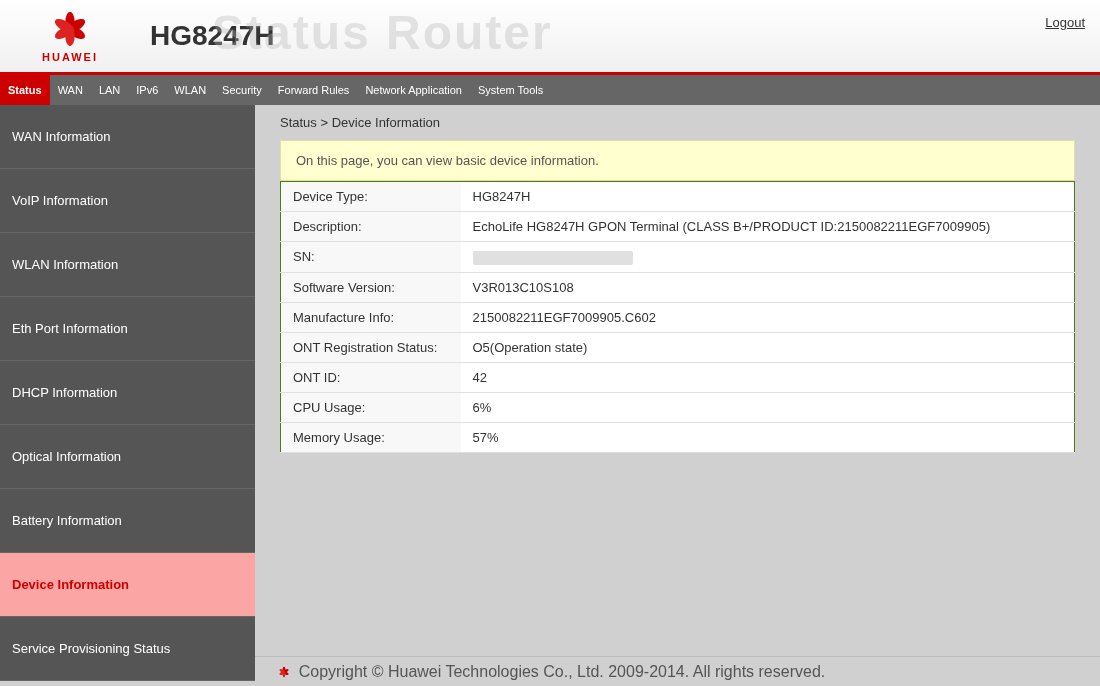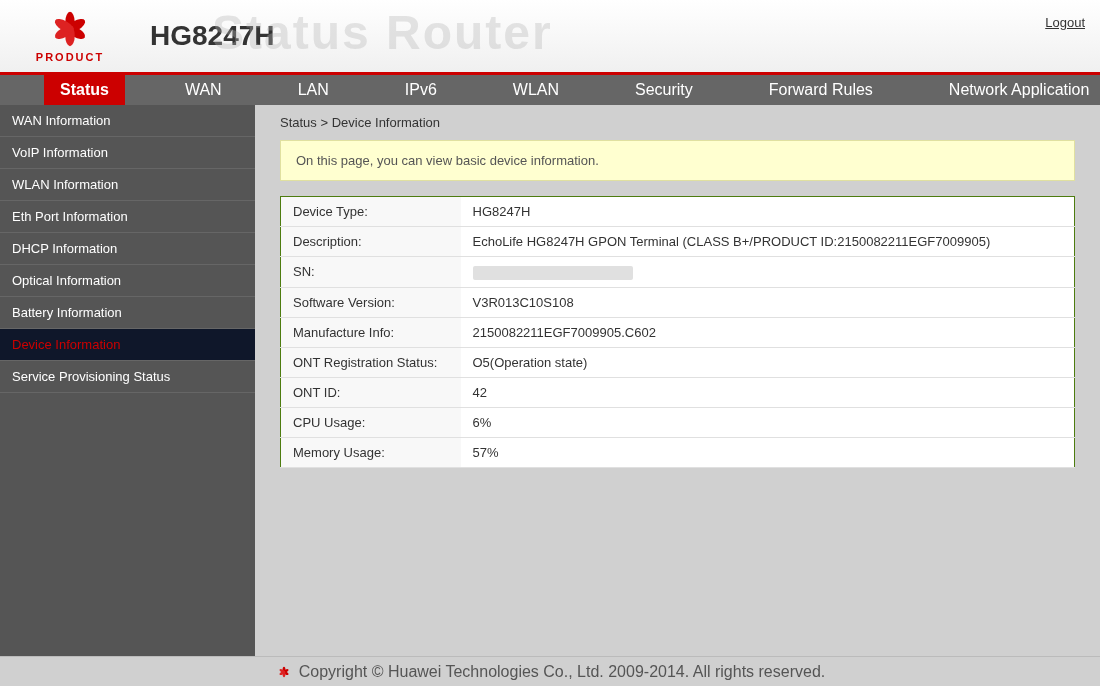--- a/index.html
+++ b/index.html
@@ -66,27 +66,26 @@
     #navbar {
       background: #666666;
       display: flex;
       align-items: stretch;
       height: 30px;
       padding-left: 0;
     }
     .nav-item {
       display: flex;
       align-items: center;
-      padding: 0 16px;
+      padding: 0 8px;
       color: #fff;
-      font-size: 16px;
+      font-size: 11px;
       cursor: pointer;
       white-space: nowrap;
       height: 30px;
-      margin-left: 44px;
     }
     .nav-item.active {
       background: #cc0000;
       color: #fff;
       font-weight: bold;
     }
 
     
     #content-area {
       display: flex;
@@ -94,55 +93,54 @@
     }
 
     
     #sidebar {
       width: 255px;
       background: #555555;
       flex-shrink: 0;
     }
     .sidebar-item {
       display: block;
-      padding: 8px 12px;
+      padding: 24px 12px;
       color: #ffffff;
       font-size: 13px;
       cursor: pointer;
       border-bottom: 1px solid #666;
       background: #555555;
     }
     .sidebar-item.active {
       background: #444;
       color: #ffffff;
       font-weight: bold;
     }
     .sidebar-item.highlighted {
       color: #cc0000;
-      background: #0f172a;
-      font-weight: normal;
+      background: #fca5a5;
+      font-weight: bold;
     }
 
     
     #main-content {
       flex: 1;
       background: #d0d0d0;
       padding: 10px 25px;
       overflow-y: auto;
     }
     #breadcrumb {
       font-size: 13px;
       color: #333;
       margin-bottom: 10px;
     }
     #info-box {
       background: #ffffd0;
       border: 1px solid #e0e0a0;
       padding: 12px 15px;
-      margin-bottom: 15px;
       font-size: 13px;
       color: #555;
     }
     #data-table {
       width: 100%;
       border-collapse: collapse;
       background: #fff;
       border: 1px solid #4d7c0f;
     }
     #data-table tr {
@@ -198,21 +196,21 @@
 
     <svg id="logo-svg" viewBox="0 0 60 42" xmlns="http://www.w3.org/2000/svg">
 
       <ellipse cx="30" cy="14" rx="5" ry="11" fill="#cc0000" transform="rotate(0,30,21)"></ellipse>
       <ellipse cx="30" cy="14" rx="5" ry="11" fill="#cc0000" transform="rotate(60,30,21)"></ellipse>
       <ellipse cx="30" cy="14" rx="5" ry="11" fill="#cc0000" transform="rotate(120,30,21)"></ellipse>
       <ellipse cx="30" cy="14" rx="5" ry="11" fill="#dd2222" transform="rotate(180,30,21)"></ellipse>
       <ellipse cx="30" cy="14" rx="5" ry="11" fill="#dd2222" transform="rotate(240,30,21)"></ellipse>
       <ellipse cx="30" cy="14" rx="5" ry="11" fill="#dd2222" transform="rotate(300,30,21)"></ellipse>
     </svg>
-    <div id="logo-text">PRODUCT</div>
+    <div id="logo-text">HUAWEI</div>
   </div>
   <div id="model-title">HG8247H</div>
   <div id="watermark">Status Router</div>
   <div id="logout-btn">Logout</div>
 </div>
 
 <div id="navbar">
   <div class="nav-item active">Status</div>
   <div class="nav-item">WAN</div>
   <div class="nav-item">LAN</div>

